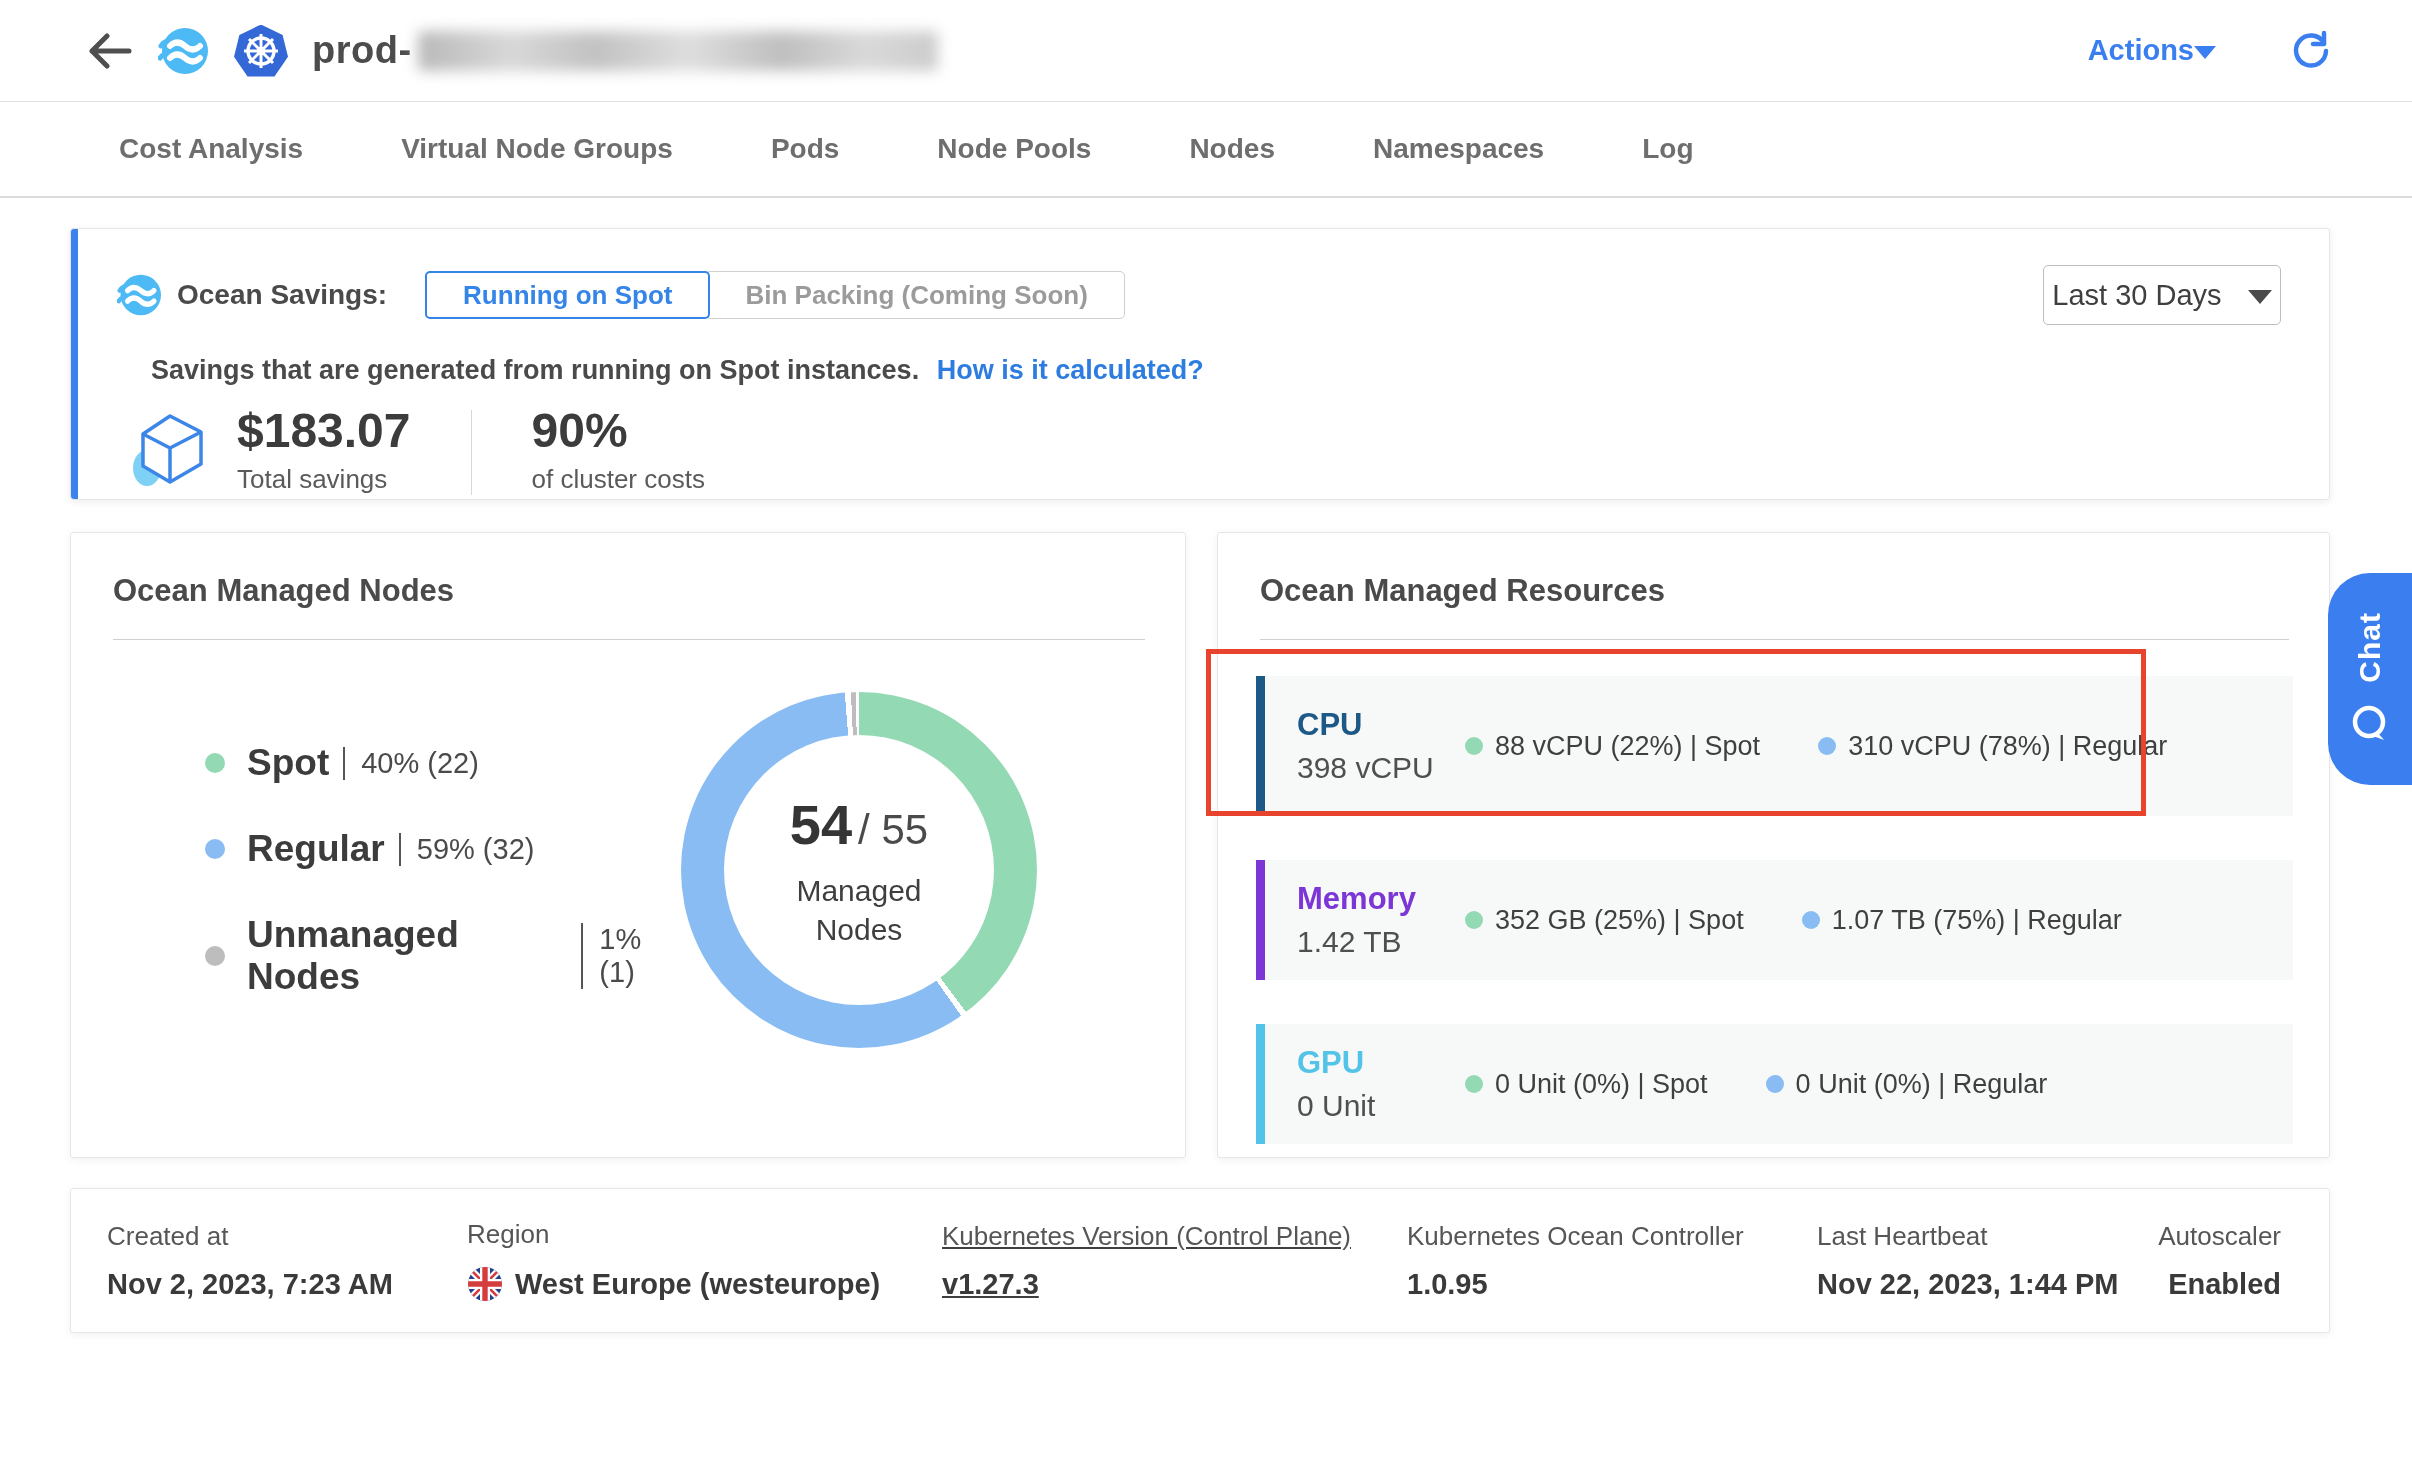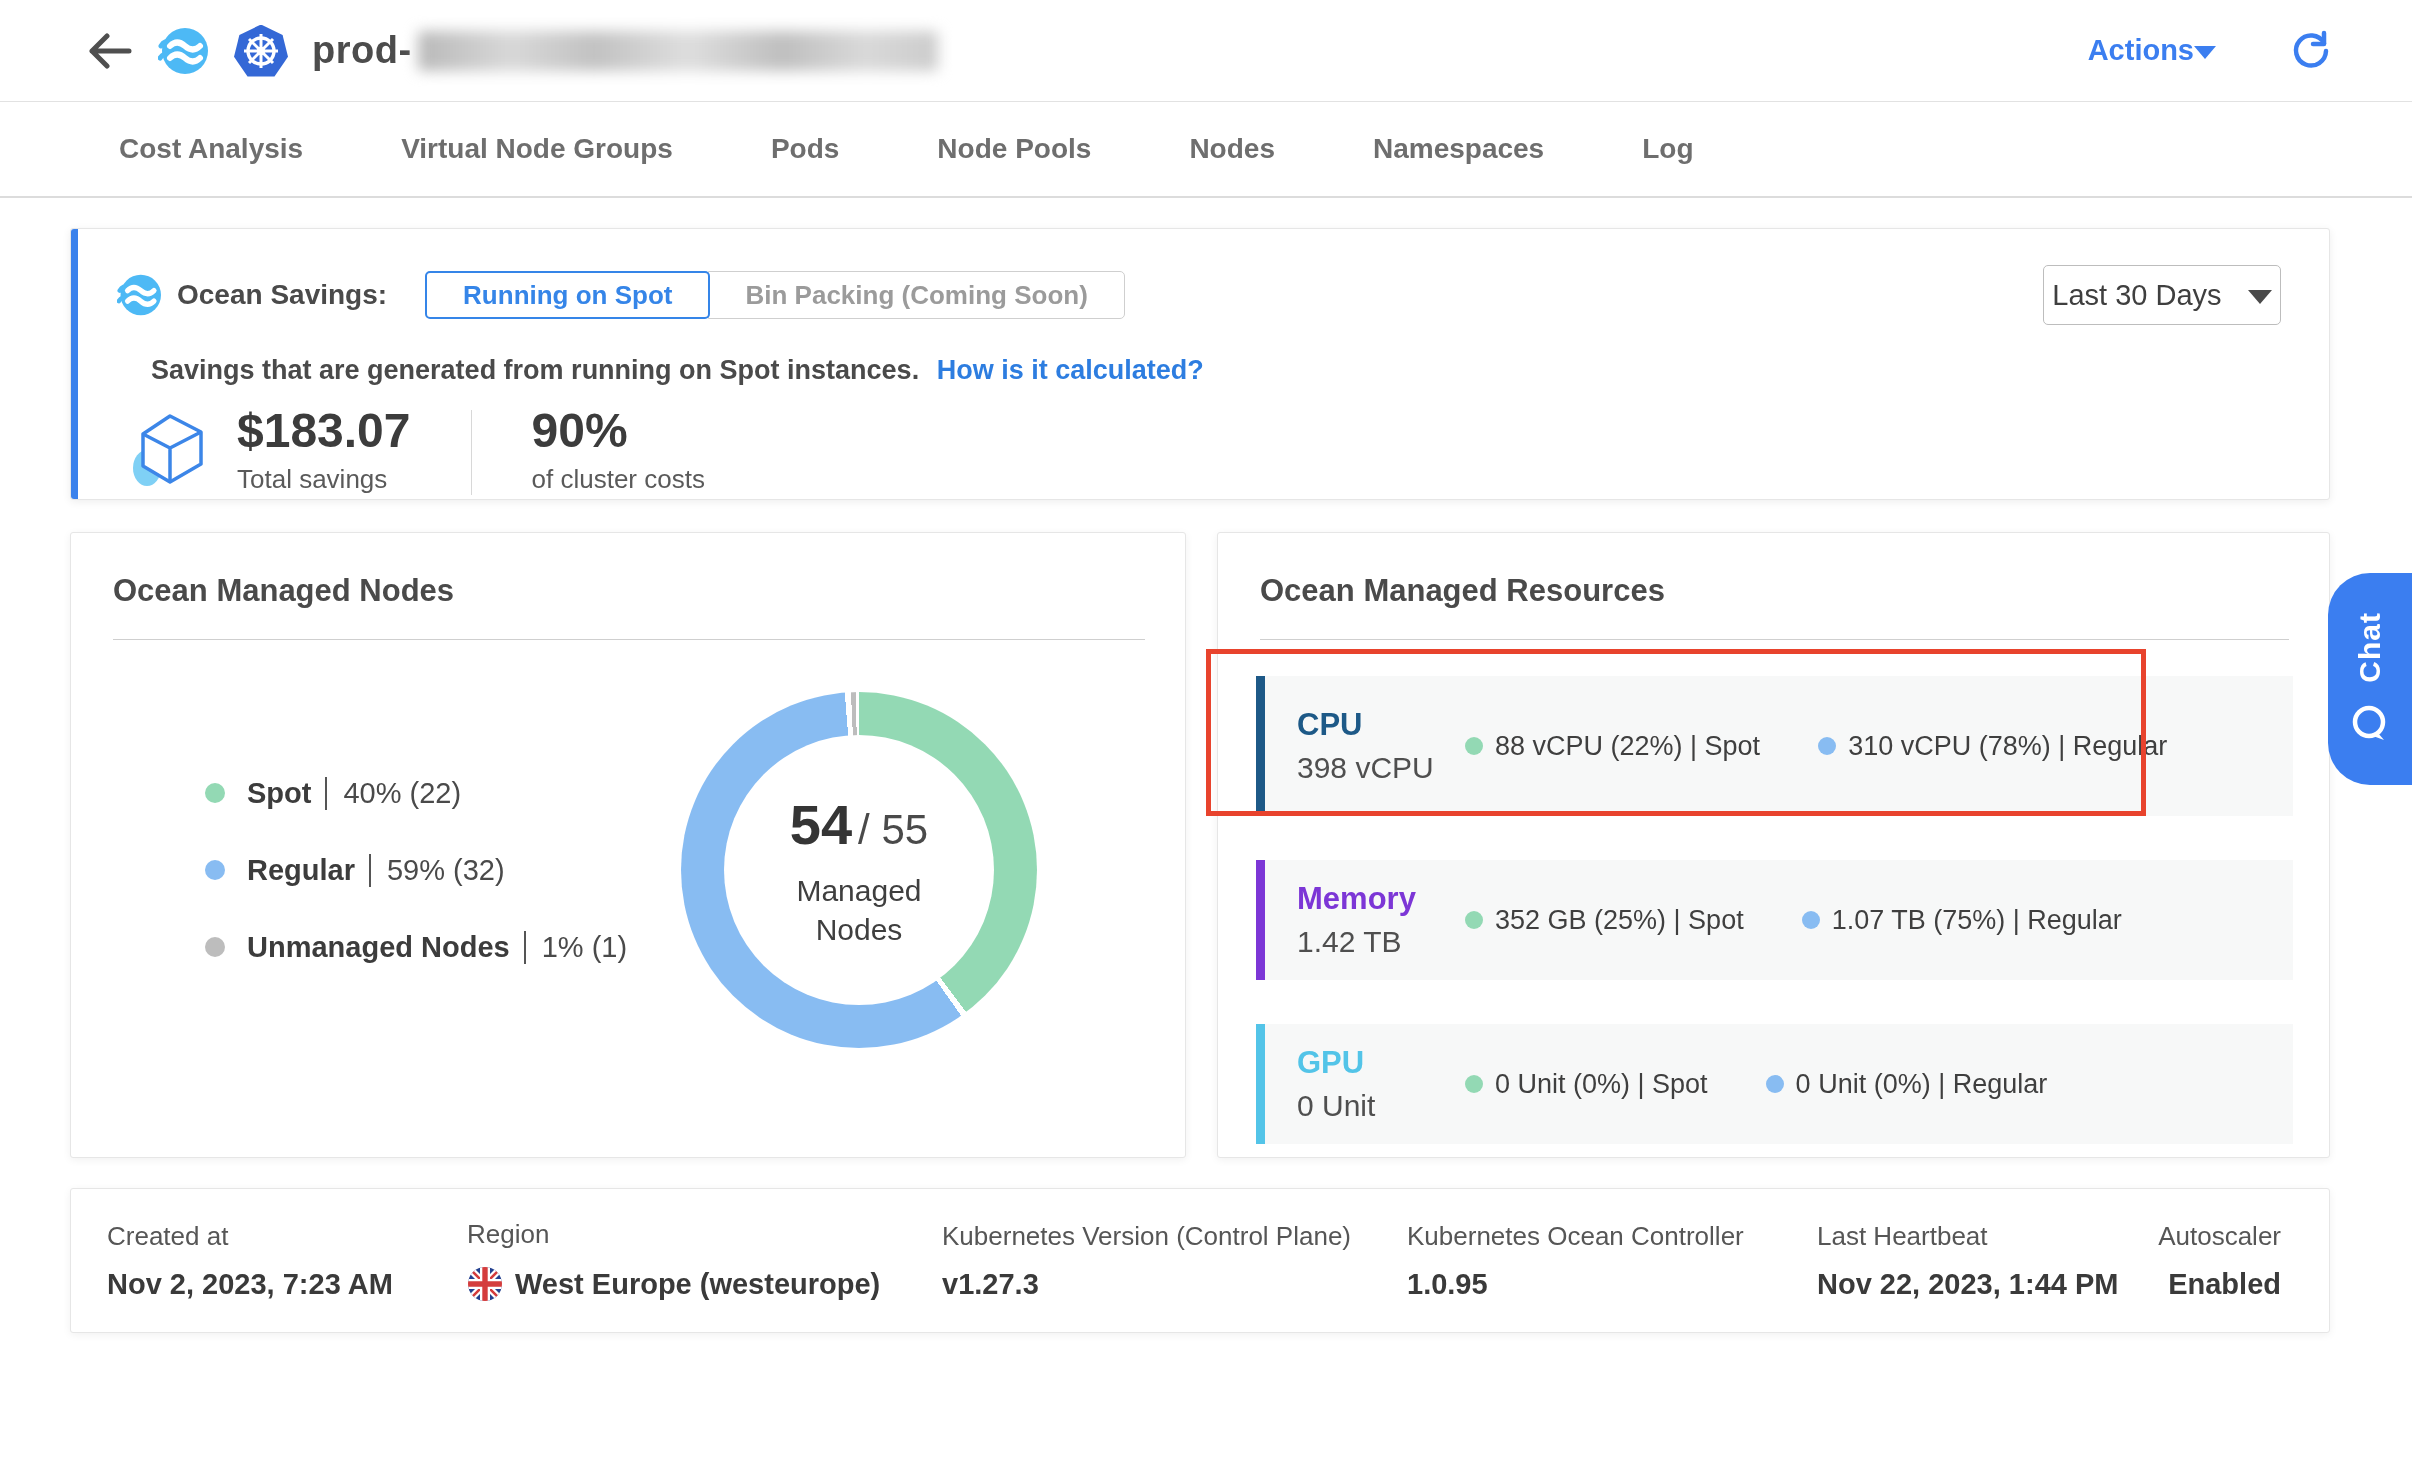--- a/index.html
+++ b/index.html
@@ -54,21 +54,21 @@
   .panel { position:absolute; background:#fff; border:1px solid #e6e6e6; border-radius:3px; box-shadow:0 2px 8px rgba(0,0,0,0.06); }
   .panel-nodes { left:70px; top:532px; width:1116px; height:626px; }
   .panel-resources { left:1217px; top:532px; width:1113px; height:626px; }
   .panel-title { font-size:31px; font-weight:bold; color:#4a4a4a; padding:40px 40px 0 42px; }
   .panel-hr { height:1px; background:#cfcfcf; margin:30px 40px 0 42px; }
 
   .nodes-content { display:flex; align-items:center; padding:0 40px 0 42px; height:460px; }
   .legend { margin-left:92px; }
   .legend-item { display:flex; align-items:center; margin:44px 0; }
   .legend-dot { width:20px; height:20px; border-radius:50%; margin-right:22px; flex:none; }
-  .legend-label { font-size:29px; font-weight:bold; color:#3c3c3c; }
+  .legend-label { font-size:37px; font-weight:bold; color:#3c3c3c; }
   .legend-value { font-size:29px; color:#4a4a4a; border-left:2px solid #555; margin-left:14px; padding-left:16px; }
 
   .donut-wrap { margin-left:auto; margin-right:108px; position:relative; width:356px; height:356px; }
   .donut { width:356px; height:356px; border-radius:50%; }
   .donut-hole { position:absolute; left:43px; top:43px; width:270px; height:270px; border-radius:50%; background:#fff;
                 display:flex; flex-direction:column; align-items:center; justify-content:center; }
   .donut-num-row { display:flex; align-items:baseline; }
   .donut-managed { font-size:56px; font-weight:bold; color:#353535; }
   .donut-slash { font-size:42px; color:#4a4a4a; margin-left:6px; }
   .donut-caption { font-size:30px; color:#3f3f3f; text-align:center; line-height:1.3; margin-top:14px; width:180px; }
@@ -88,21 +88,21 @@
 
   .annotation-box { position:absolute; left:-50px; top:-27px; width:940px; height:167px; border:5px solid #e8432d; pointer-events:none; z-index:5; }
 
   
   .footer-panel { position:absolute; left:70px; top:1188px; width:2260px; height:145px; background:#fff;
                   border:1px solid #e6e6e6; border-radius:3px; box-shadow:0 2px 8px rgba(0,0,0,0.06);
                   display:flex; align-items:center; padding:0 48px 0 36px; }
   .foot-col { display:flex; flex-direction:column; gap:16px; }
   .foot-label { font-size:26px; color:#565656; }
   .foot-value { font-size:29px; font-weight:bold; color:#3a3a3a; display:flex; align-items:center; gap:12px; }
-  .fc-1 { width:360px; } .fc-2 { width:475px; } .fc-3 { width:465px; } .fc-4 { width:410px; } .fc-5 { flex:1; }
+  .fc-1 { width:360px; } .fc-2 { width:475px; } .fc-3 { width:465px;text-decoration:underline; } .fc-4 { width:410px; } .fc-5 { flex:1; }
   .fc-6 { text-align:right; } .fc-6 .foot-value { justify-content:flex-end; }
   .flag-icon { width:36px; height:36px; flex:none; }
 
   
   .chat-btn { position:absolute; right:0; top:573px; width:84px; height:212px; background:#3b7ef0; border-radius:42px 0 0 42px;
               display:flex; flex-direction:column; align-items:center; justify-content:center; gap:20px; cursor:pointer; }
   .chat-label { writing-mode:vertical-rl; transform:rotate(180deg); color:#fff; font-size:30px; font-weight:bold; letter-spacing:1px; }
 </style>
 </head>
 <body>

